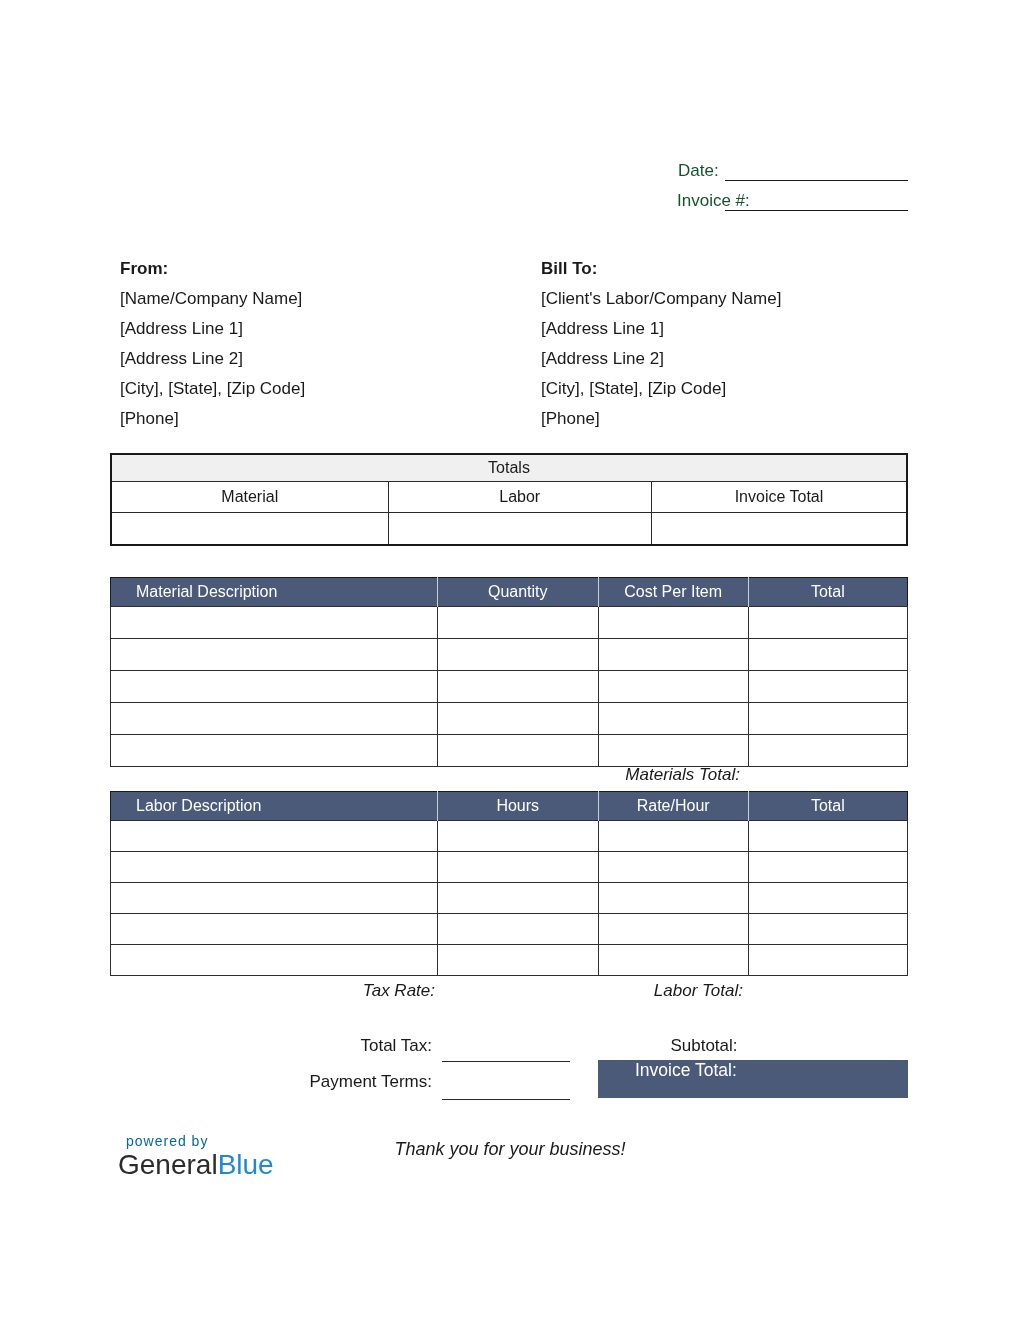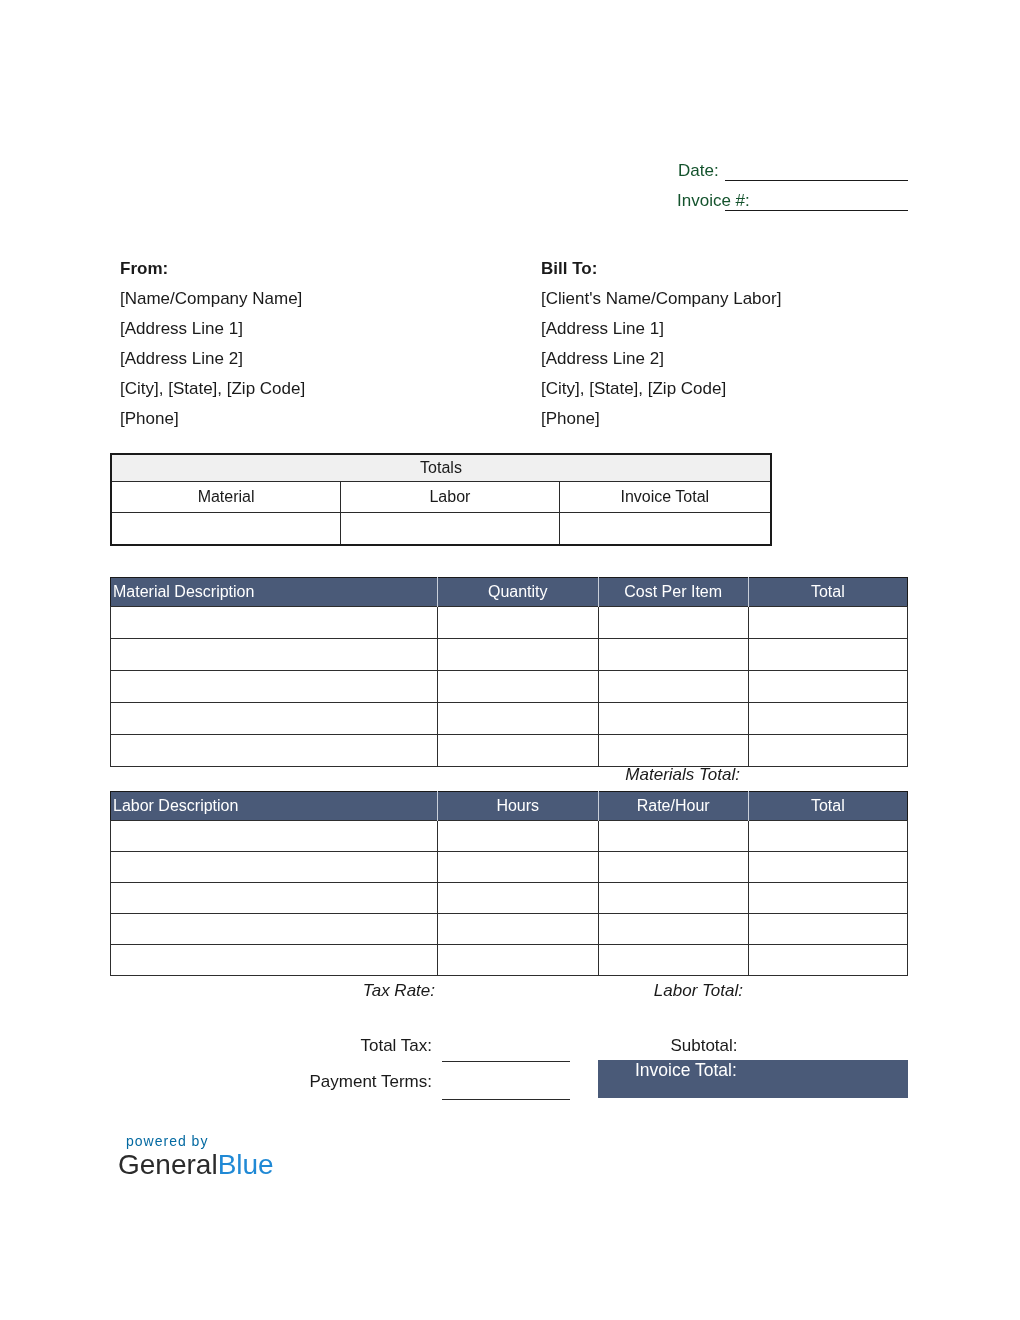--- a/index.html
+++ b/index.html
@@ -14,31 +14,31 @@
   .meta-label { position:absolute; font-size:17px; color:#14532d;margin-left:48px; }
   .meta-line { position:absolute; width:183px; height:0; border-bottom:1.5px solid #1a1a1a; }
 
   
   .addr { position:absolute; top:254px; font-size:17px; line-height:30px; }
   .addr .head { font-weight:700; }
   .from { left:120px; } .billto { left:541px; }
 
   
   table { border-collapse:collapse; table-layout:fixed; }
-  .totals-table { position:absolute; left:110px; top:453px; width:662px; border:2px solid #1a1a1a; }
+  .totals-table { position:absolute; left:110px; top:453px; width:798px; border:2px solid #1a1a1a; }
   .totals-table td { border:1.5px solid #2a2a2a; font-size:16px; text-align:center; padding:0; }
   .totals-table .t-title td { background:#f0f0f0; height:26px; }
   .totals-table .t-cols td { height:30px; }
   .totals-table .t-vals td { height:31px; }
 
   
   .items { position:absolute; left:110px; width:798px; border:1.5px solid #1a1a1a; }
   .items th { background:#4a5a78; color:#ffffff; font-weight:400; font-size:16px; height:28px;
               text-align:center; padding:0; border-left:1px solid #c9cfda; }
-  .items th:first-child { text-align:left; padding-left:2px; border-left:none; }
+  .items th:first-child { text-align:left; padding-left:25px; border-left:none; }
   .items td { height:30px; border:1.2px solid #2e2e2e; padding:0; }
   .materials { top:577px; } .materials td { height:31px; }
   .labor { top:791px; } .labor td { height:30px; }
 
   
   .flabel { position:absolute; font-size:17px; white-space:nowrap; }
   .italic { font-style:italic; }
   .fill-line { position:absolute; left:442px; width:128px; height:0; border-bottom:1.5px solid #2a2a2a; }
 
   
@@ -71,21 +71,21 @@
     <div class="head">From:</div>
     <div>[Name/Company Name]</div>
     <div>[Address Line 1]</div>
     <div>[Address Line 2]</div>
     <div>[City], [State], [Zip Code]</div>
     <div>[Phone]</div>
   </div>
 
   <div class="addr billto">
     <div class="head">Bill To:</div>
-    <div>[Client's Name/Company Labor]</div>
+    <div>[Client's Labor/Company Name]</div>
     <div>[Address Line 1]</div>
     <div>[Address Line 2]</div>
     <div>[City], [State], [Zip Code]</div>
     <div>[Phone]</div>
   </div>
 
   <table class="totals-table">
     <colgroup>
         <col style="width:34.8%">
         <col style="width:33.1%">
@@ -221,14 +221,15 @@
   <span class="flabel" style="right:588px; top:1072px;">Payment Terms:</span>
   <div class="fill-line" style="top:1099px;"></div>
 
   <div class="invoice-total-box">
     <span>Invoice Total:</span>
     <span></span>
   </div>
 
   <div class="powered">powered by</div>
   <div class="brand"><span>General</span><span class="blue">Blue</span></div>
+  <div class="thanks">Thank you for your business!</div>
 
 </div>
 
 </body></html>

